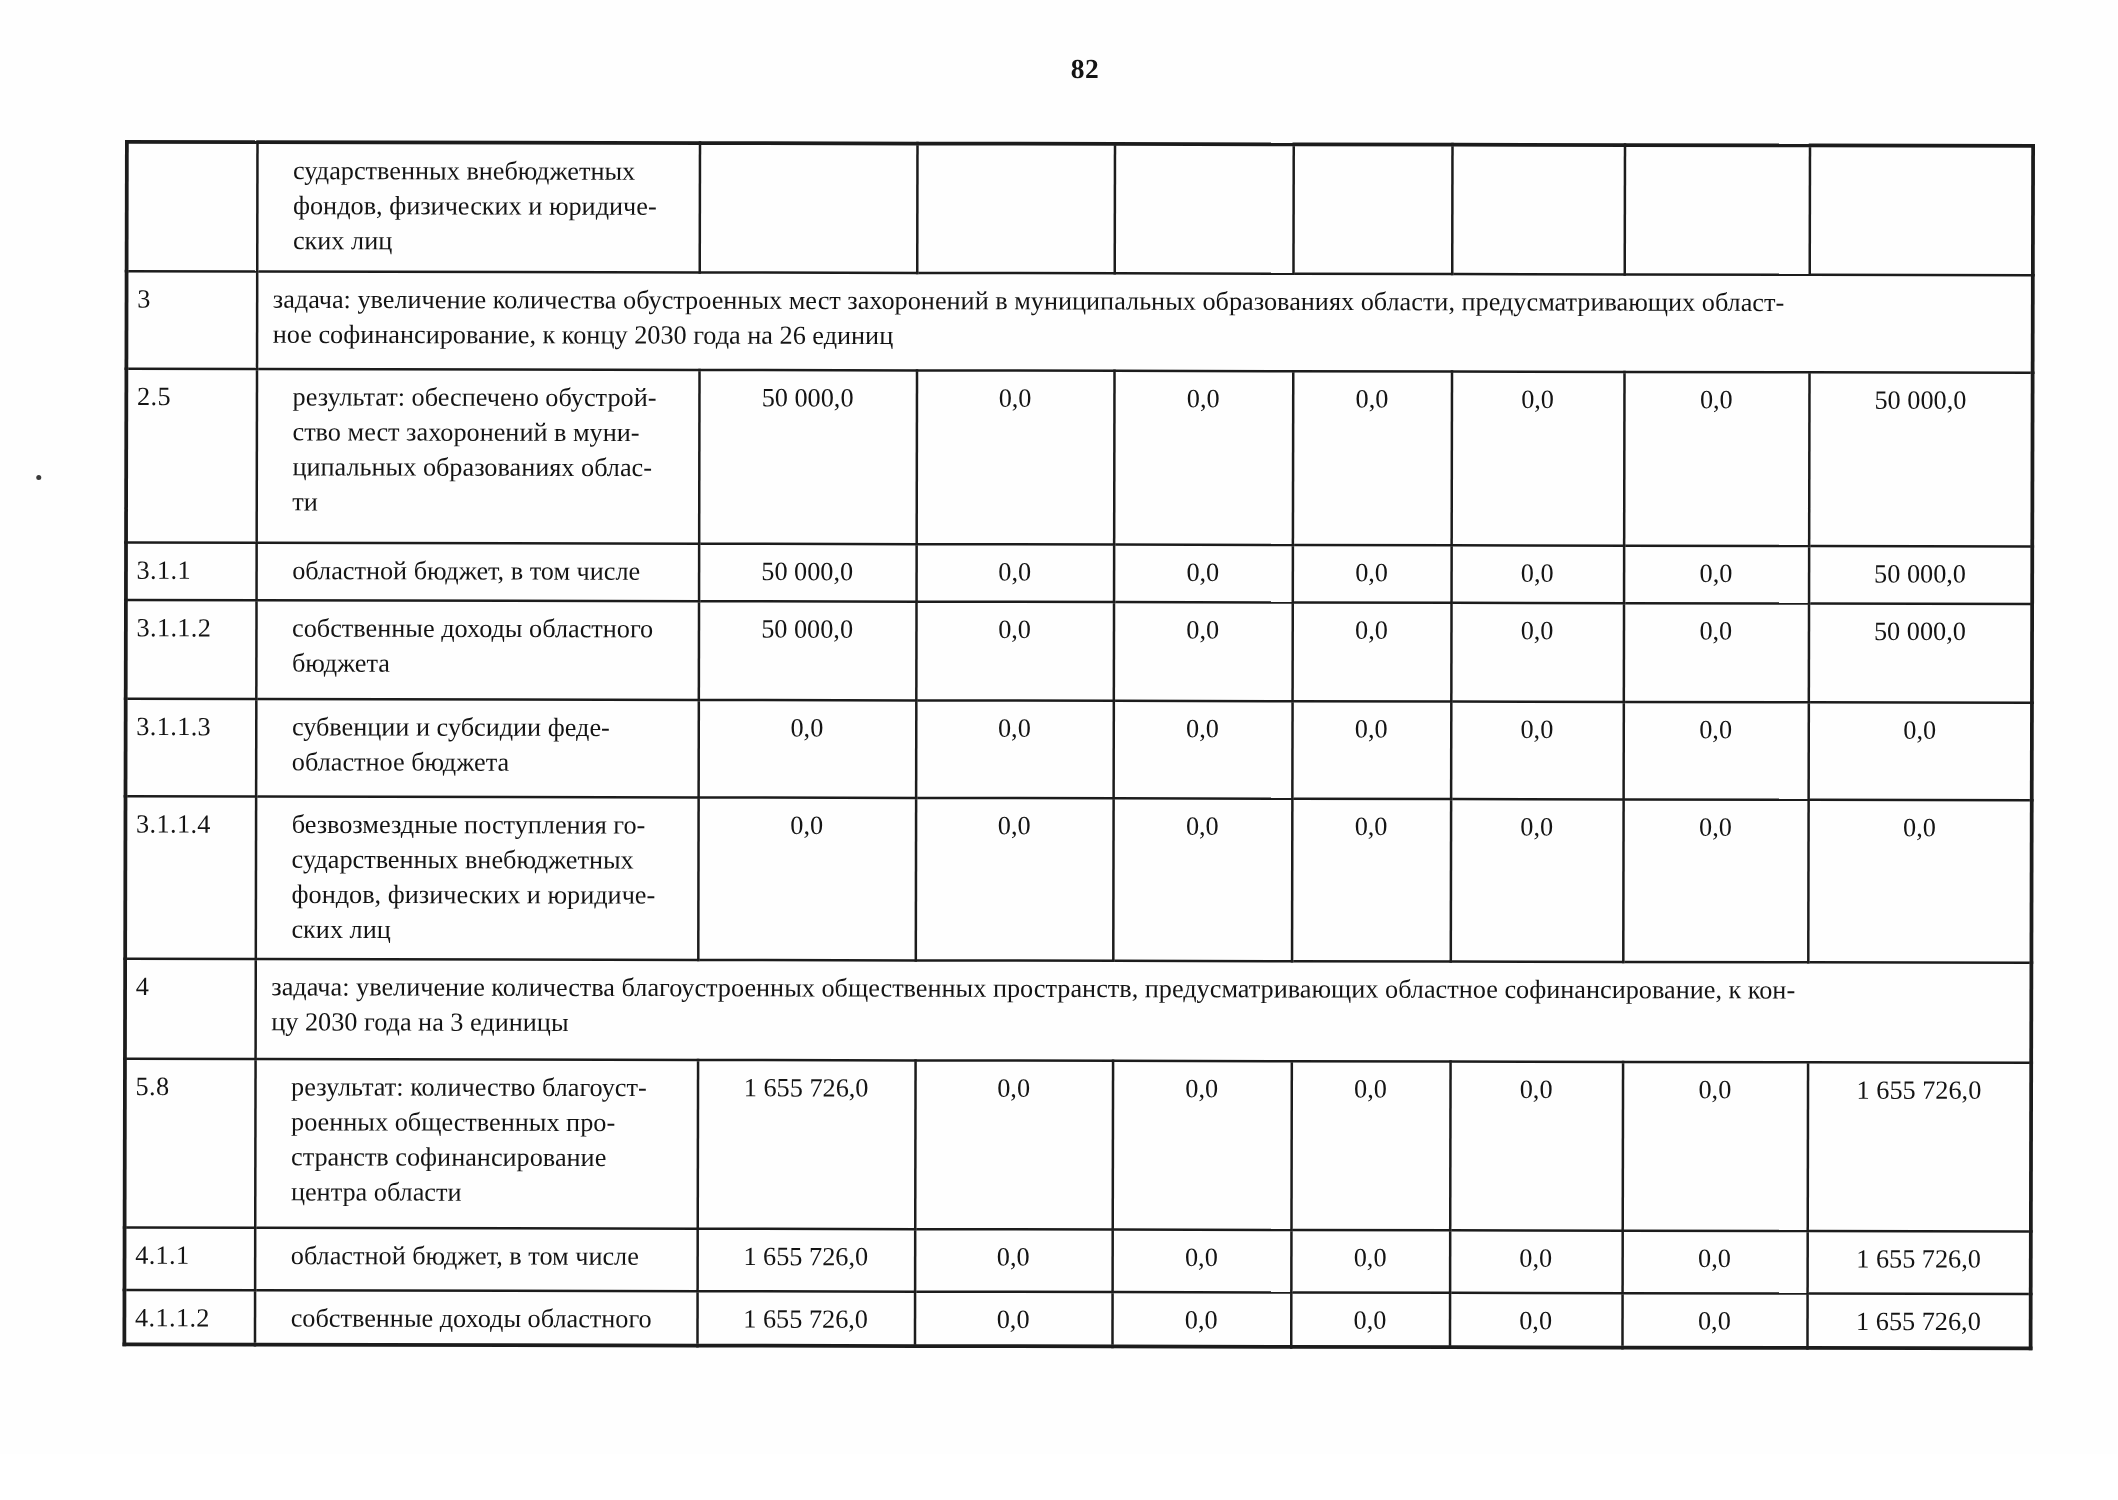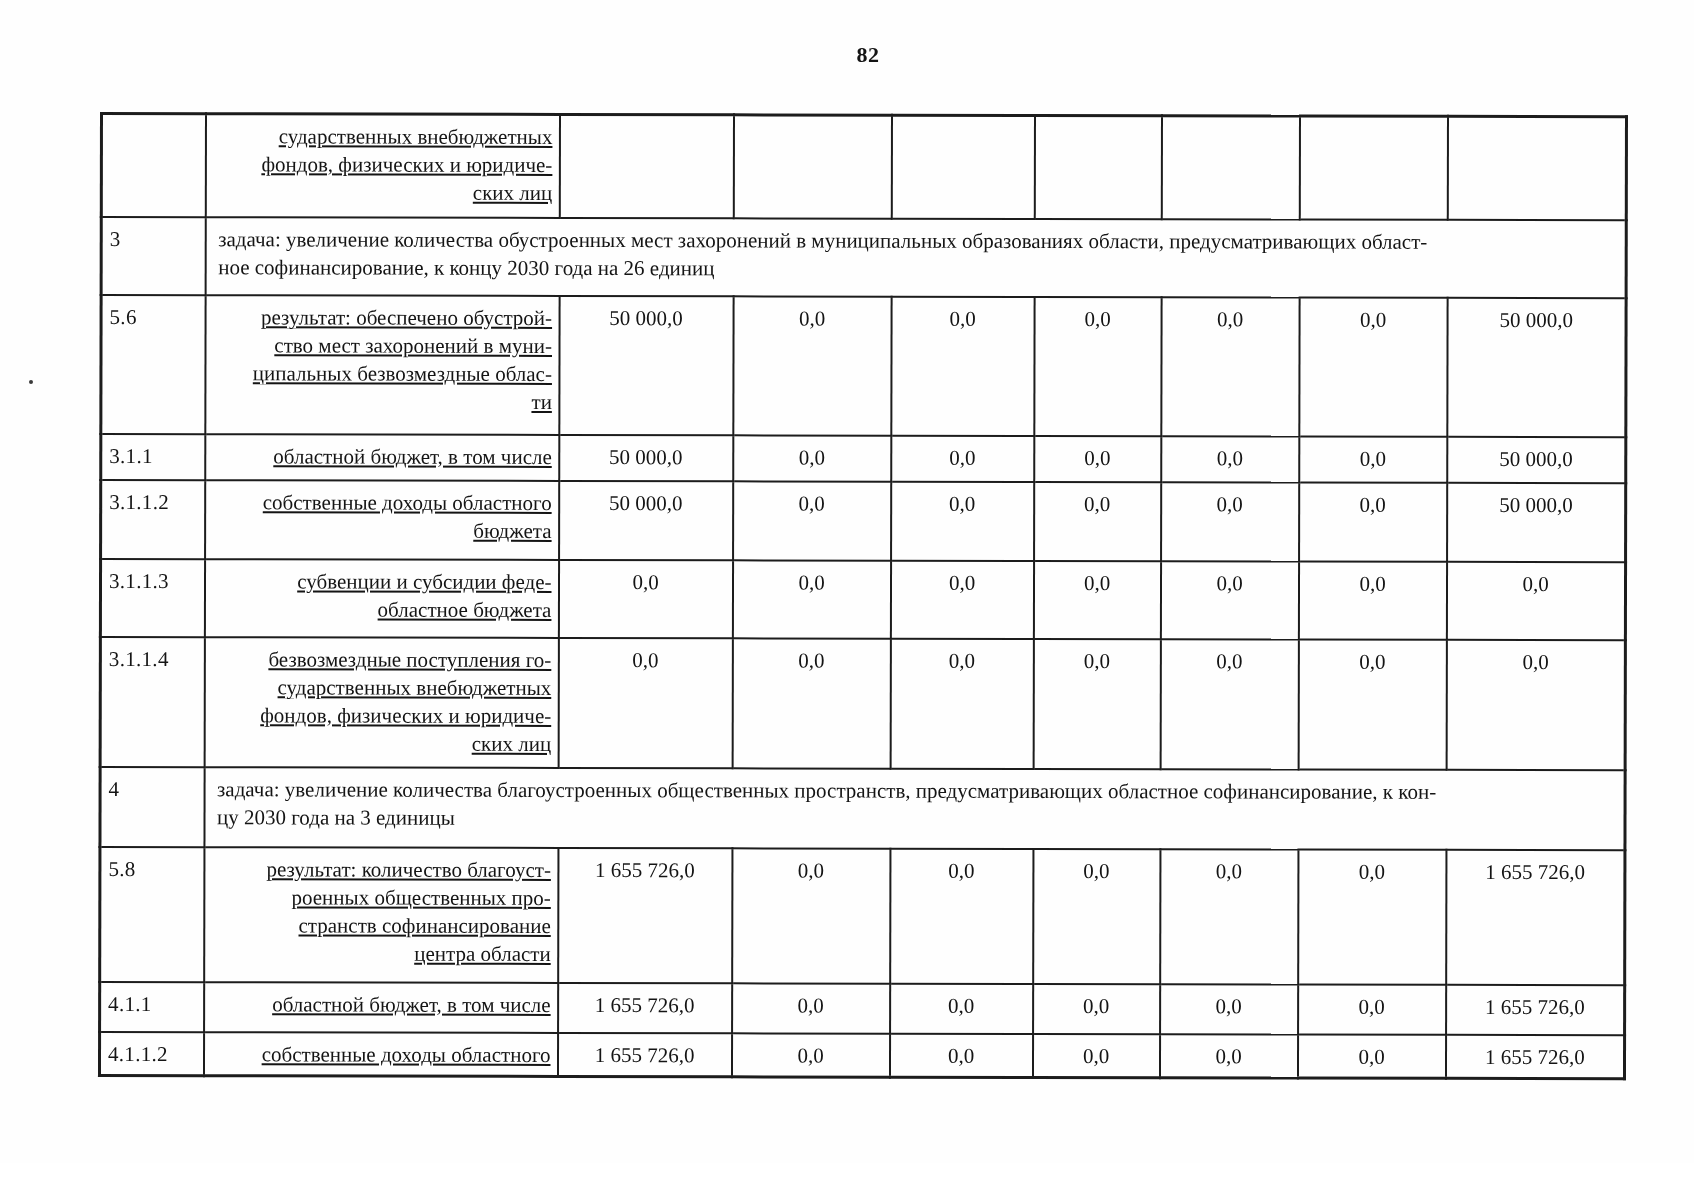--- a/index.html
+++ b/index.html
@@ -53,24 +53,23 @@
     padding: 7px 8px 6px 8px;
     overflow: hidden;
   }
   td.id {
     text-align: left;
     padding-left: 7px;
     letter-spacing: 0.3px;
   }
   td.desc {
     white-space: pre-line;
-    text-align: right;
-    padding-left: 2px;
+    text-align: left;
+    padding-left: 28px;
     padding-right: 6px;
-    text-decoration: underline;
   }
   td.task {
     white-space: pre-line;
     text-align: left;
     padding-left: 12px;
     padding-right: 10px;
   }
   td.val {
     text-align: center;
     white-space: nowrap;
@@ -125,24 +124,24 @@
           <td class="val"></td>
         </tr>
 
         <tr style="height:78px">
           <td class="id">3</td>
           <td class="task" colspan="8">задача: увеличение количества обустроенных мест захоронений в муниципальных образованиях области, предусматривающих област-
 ное софинансирование, к концу 2030 года на 26 единиц</td>
         </tr>
 
         <tr style="height:139px">
-          <td class="id">5.6</td>
+          <td class="id">2.5</td>
           <td class="desc">результат: обеспечено обустрой-
 ство мест захоронений в муни-
-ципальных безвозмездные облас-
+ципальных образованиях облас-
 ти</td>
           <td class="val">50 000,0</td>
           <td class="val">0,0</td>
           <td class="val">0,0</td>
           <td class="val">0,0</td>
           <td class="val">0,0</td>
           <td class="val">0,0</td>
           <td class="val">50 000,0</td>
         </tr>
 

